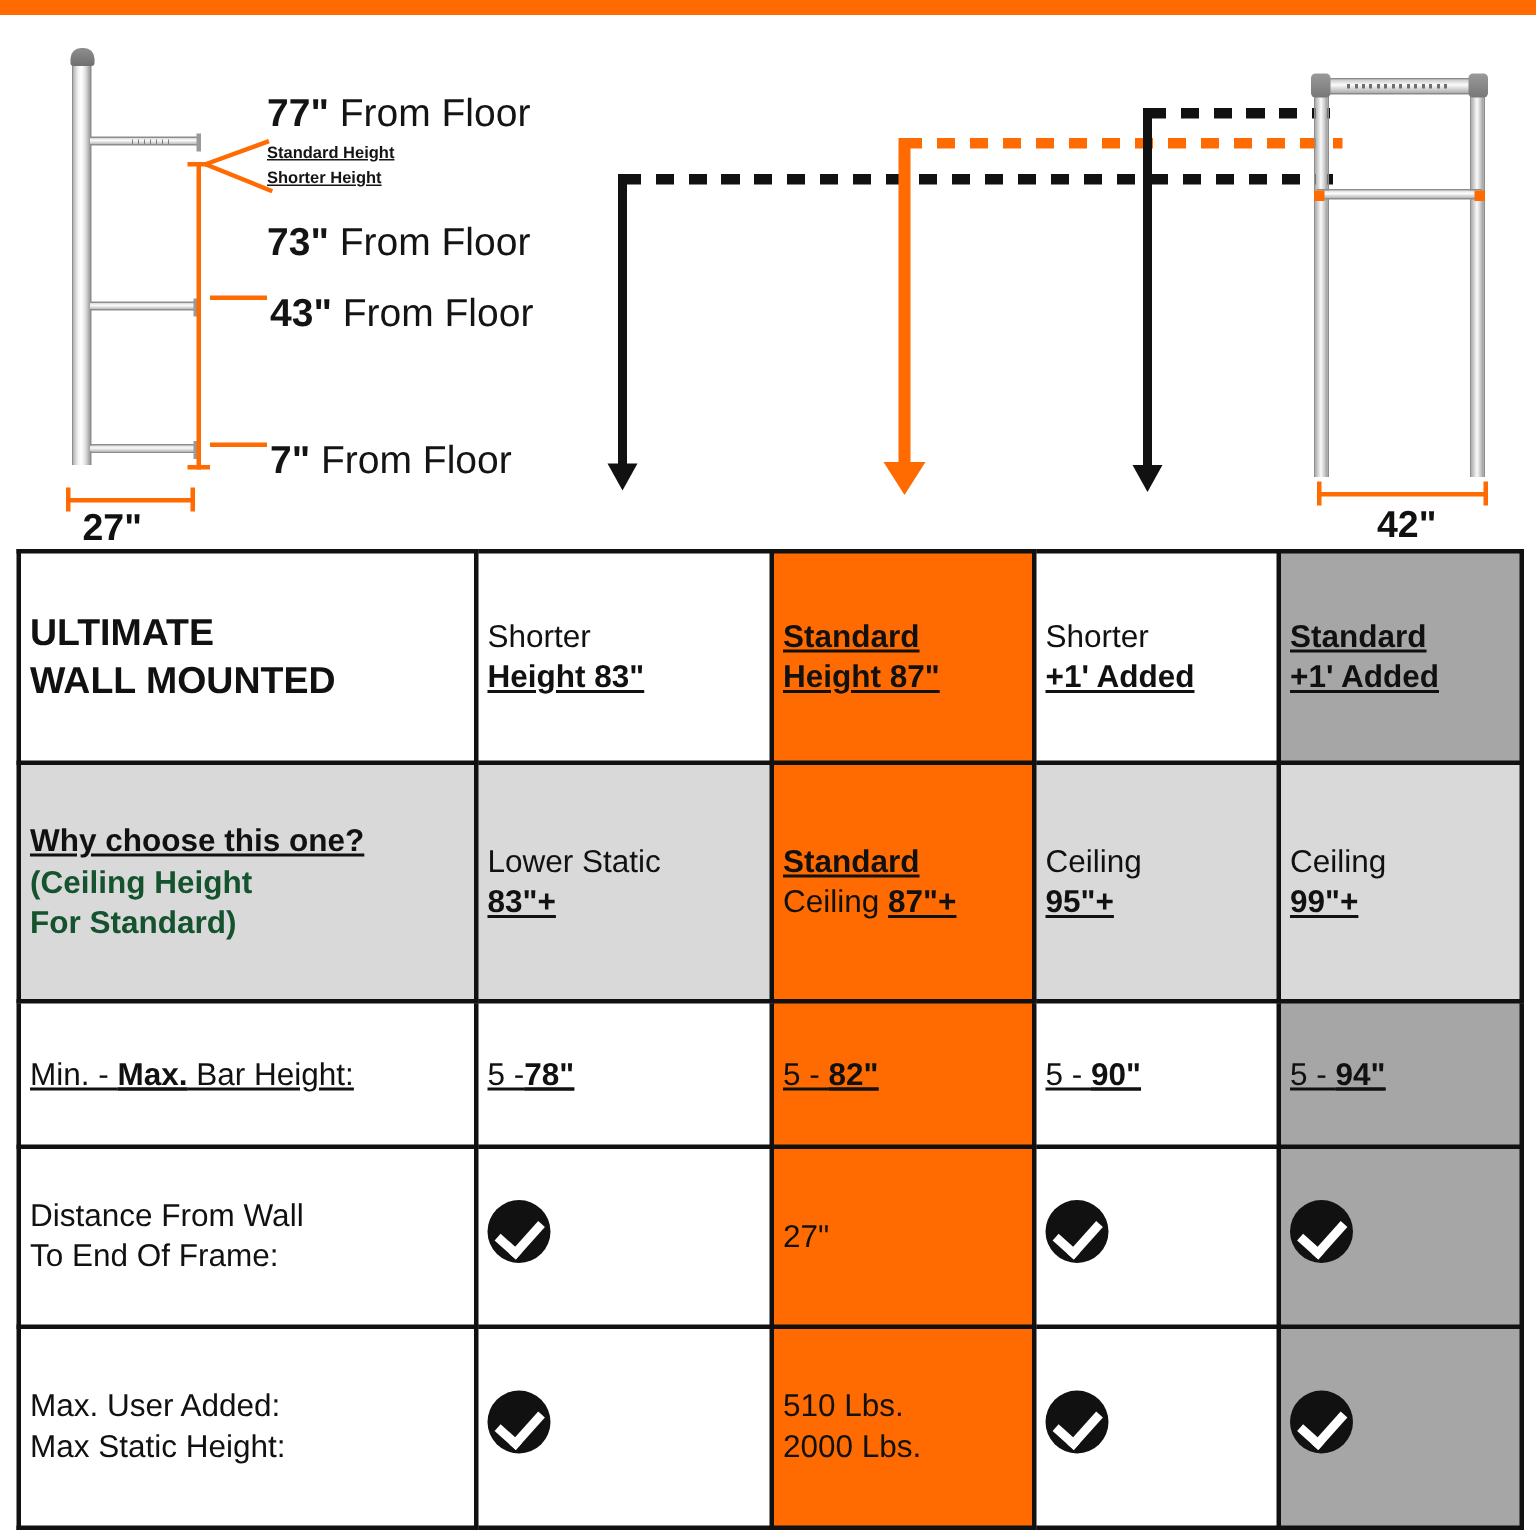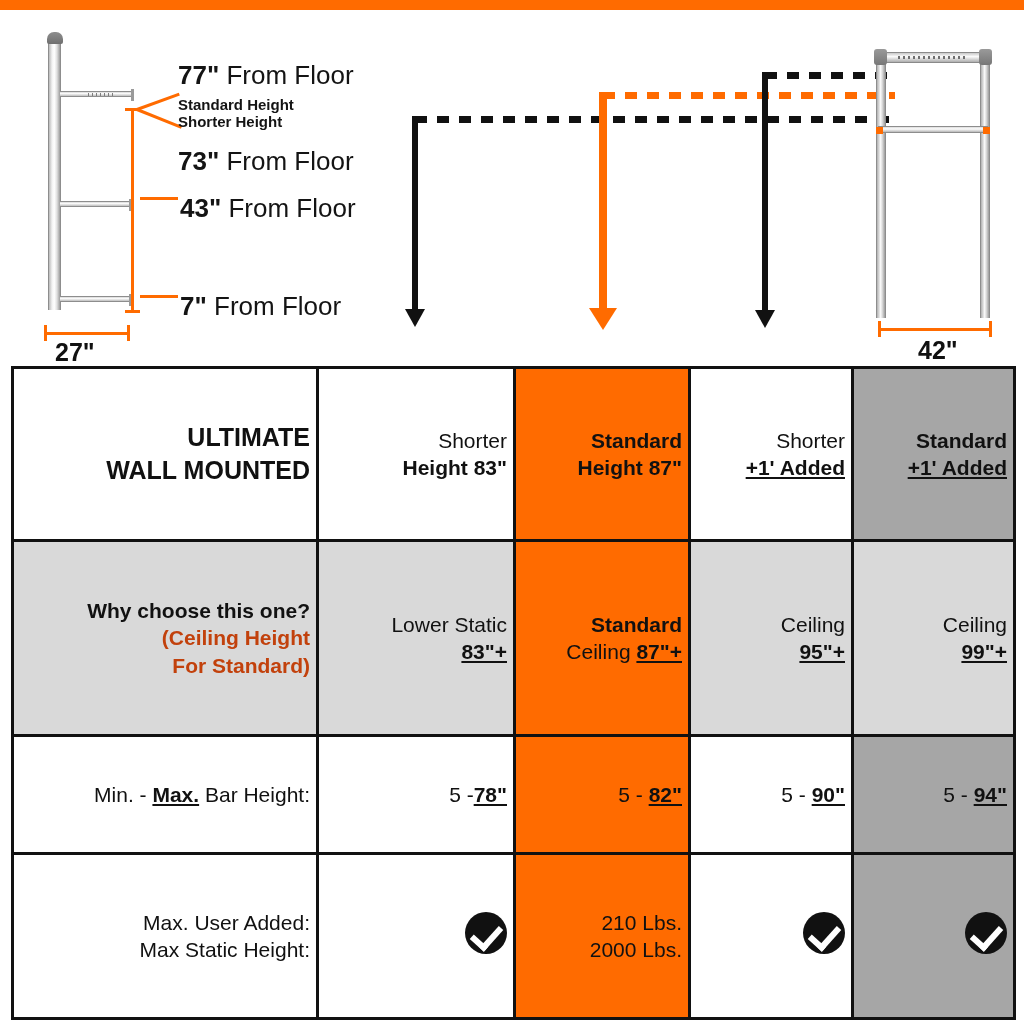--- a/index.html
+++ b/index.html
@@ -71,21 +71,21 @@
     position:absolute; left:55px; top:328px;
     font-size:25px; font-weight:bold; color:#111;
   }
 
   
   .leader { position:absolute; background:#FF6B00; height:3px; transform-origin:left center; }
 
   .calltext { position:absolute; white-space:nowrap; color:#141414; }
   .big  { font-size:26px; }
   .big b { font-weight:bold; }
-  .small{ font-size:15px; font-weight:bold; }
+  .small{ font-size:11px; font-weight:bold;text-decoration:underline; }
 
   
   .arrow { position:absolute; width:6px; background:#111; }
   .arrow.or { background:#FF6B00; width:8px; }
   .arrow .head {
     position:absolute; left:50%; bottom:-16px; transform:translateX(-50%);
     width:0; height:0; border-left:10px solid transparent;
     border-right:10px solid transparent; border-top:18px solid #111;
   }
   .arrow.or .head {
@@ -148,46 +148,46 @@
   }
 
   
   table.spec {
     position:absolute; left:11px; top:366px;
     width:1002px; height:654px;
     border-collapse:collapse; table-layout:fixed;
   }
   table.spec td {
     border:3px solid #111;
-    text-align:right; vertical-align:middle;
+    text-align:left; vertical-align:middle;
     font-size:21px; color:#111; line-height:1.3;
     padding:4px 6px;
   }
   col.c1 { width:305px; }
   col.c2 { width:197px; }
   col.c3 { width:175px; }
   col.c4 { width:163px; }
   col.c5 { width:162px; }
 
   td.white  { background:#ffffff; }
   td.lgray  { background:#D9D9D9; }
   td.dgray  { background:#A6A6A6; }
   td.orange { background:#FF6B00; color:#ffffff; }
 
   .r1 td { height:124px; }
   .r2 td { height:140px; }
-  .r3 td { height:85px; }
+  .r3 td { height:85px;text-decoration:underline; }
   .r4 td { height:82px; }
   .r5 td { height:105px; }
   .r6 td { height:118px; }
 
   .t-title { font-size:25px; font-weight:bold; }
-  .bold    { font-weight:bold; }
+  .bold    { font-weight:bold;text-decoration:underline; }
   .u       { text-decoration:underline; }
-  .or-text { color:#c2410c; font-weight:bold; }
+  .or-text { color:#14532d; font-weight:bold; }
   .h-lite  { font-weight:normal; }
 
   .check {
     display:inline-block; width:42px; height:42px; border-radius:50%;
     background:#111; position:relative;
   }
   .check::after {
     content:""; position:absolute; left:12px; top:8px;
     width:13px; height:23px; border:solid #ffffff;
     border-width:0 6px 6px 0; transform:rotate(42deg);
@@ -334,31 +334,47 @@
         </td>
         <td class="white">
           <span>5 - </span><span class="bold u">90"</span>
         </td>
         <td class="dgray">
           <span>5 - </span><span class="bold u">94"</span>
         </td>
       </tr>
 
 
+      <tr class="r5">
+        <td class="white">
+          <div>Distance From Wall</div>
+          <div>To End Of Frame:</div>
+        </td>
+        <td class="white">
+          <span class="check"></span>
+        </td>
+        <td class="orange">27"</td>
+        <td class="white">
+          <span class="check"></span>
+        </td>
+        <td class="dgray">
+          <span class="check"></span>
+        </td>
+      </tr>
 
       <tr class="r6">
         <td class="white">
           <div>Max. User Added:</div>
           <div>Max Static Height:</div>
         </td>
         <td class="white">
           <span class="check"></span>
         </td>
         <td class="orange">
-          <div>210 Lbs.</div>
+          <div>510 Lbs.</div>
           <div>2000 Lbs.</div>
         </td>
         <td class="white">
           <span class="check"></span>
         </td>
         <td class="dgray">
           <span class="check"></span>
         </td>
       </tr>
     </tbody>

